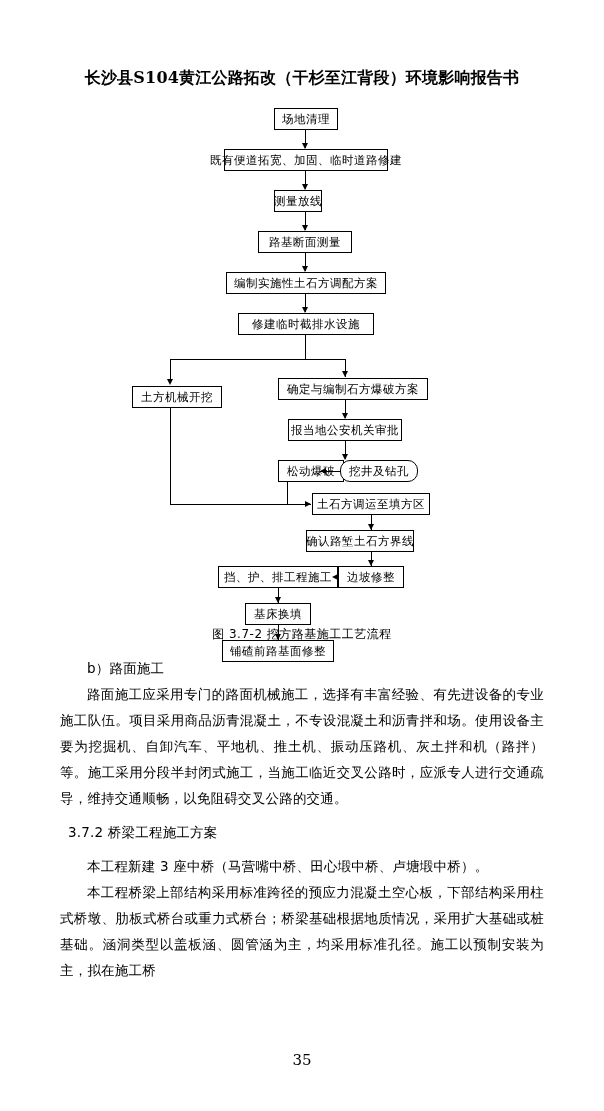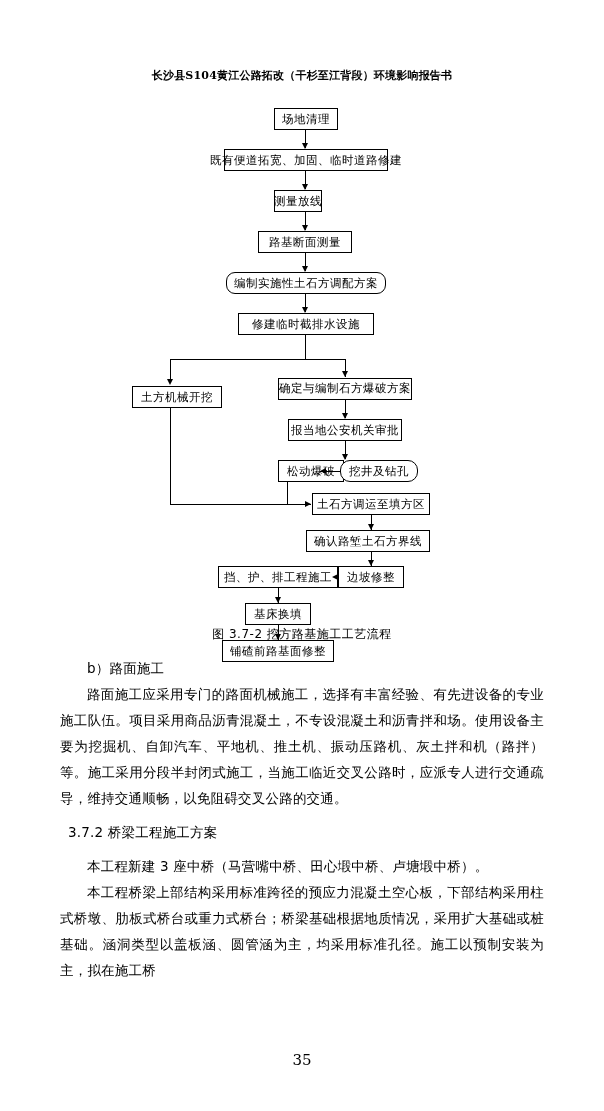--- a/index.html
+++ b/index.html
@@ -21,21 +21,21 @@
     height: 1111px;
     box-sizing: border-box;
     padding: 0 60px;
   }
   .header {
     position: absolute;
     top: 68px;
     left: 0;
     width: 604px;
     text-align: center;
-    font-size: 11px;
+    font-size: 16px;
     font-weight: bold;
     font-family: "DejaVu Serif", serif;
     letter-spacing: 0.2px;
   }
 
   
   .flow {
     position: absolute;
     top: 100px;
     left: 0;
@@ -146,37 +146,37 @@
     <div class="arrow down" style="left:302px; top:84px;"></div>
 
     <div class="node" style="left:274px; top:90px; width:48px;">测量放线</div>
     <div class="ln v" style="left:305px; top:112px; height:18px;"></div>
     <div class="arrow down" style="left:302px; top:125px;"></div>
 
     <div class="node" style="left:258px; top:131px; width:94px;text-align:right;">路基断面测量</div>
     <div class="ln v" style="left:305px; top:153px; height:18px;"></div>
     <div class="arrow down" style="left:302px; top:166px;"></div>
 
-    <div class="node" style="left:226px; top:172px; width:160px;border-radius:9px;">编制实施性土石方调配方案</div>
+    <div class="node" style="left:226px; top:172px; width:160px;">编制实施性土石方调配方案</div>
     <div class="ln v" style="left:305px; top:194px; height:18px;"></div>
     <div class="arrow down" style="left:302px; top:207px;"></div>
 
     <div class="node" style="left:238px; top:213px; width:136px;">修建临时截排水设施</div>
 
     <div class="ln v" style="left:305px; top:235px; height:24px;"></div>
 
     <div class="ln h" style="left:170px; top:259px; width:175px;"></div>
 
     <div class="ln v" style="left:170px; top:259px; height:24px;"></div>
     <div class="arrow down" style="left:167px; top:279px;"></div>
 
     <div class="ln v" style="left:345px; top:259px; height:18px;"></div>
     <div class="arrow down" style="left:342px; top:271px;"></div>
 
-    <div class="node" style="left:278px; top:278px; width:134px;font-family:Liberation Mono, monospace;">确定与编制石方爆破方案</div>
+    <div class="node" style="left:278px; top:278px; width:150px;">确定与编制石方爆破方案</div>
     <div class="ln v" style="left:345px; top:300px; height:18px;"></div>
     <div class="arrow down" style="left:342px; top:313px;"></div>
 
     <div class="node" style="left:132px; top:286px; width:90px;">土方机械开挖</div>
 
     <div class="node" style="left:288px; top:319px; width:114px;">报当地公安机关审批</div>
     <div class="ln v" style="left:345px; top:341px; height:18px;"></div>
     <div class="arrow down" style="left:342px; top:354px;"></div>
 
     <div class="node" style="left:254px; top:360px; width:66px;margin-left:24px;">松动爆破</div>
@@ -190,21 +190,21 @@
     <div class="ln h" style="left:287px; top:404px; width:24px;"></div>
 
     <div class="ln v" style="left:170px; top:308px; height:96px;"></div>
     <div class="ln h" style="left:170px; top:404px; width:141px;"></div>
     <div class="arrow right" style="left:305px; top:401px;"></div>
 
     <div class="node" style="left:312px; top:393px; width:118px;">土石方调运至填方区</div>
     <div class="ln v" style="left:371px; top:415px; height:15px;"></div>
     <div class="arrow down" style="left:368px; top:424px;"></div>
 
-    <div class="node" style="left:306px; top:430px; width:124px;">确认路堑土石方界线</div>
+    <div class="node" style="left:306px; top:430px; width:108px;">确认路堑土石方界线</div>
     <div class="ln v" style="left:371px; top:452px; height:14px;"></div>
     <div class="arrow down" style="left:368px; top:460px;"></div>
 
     <div class="node" style="left:338px; top:466px; width:66px;">边坡修整</div>
 
     <div class="node" style="left:218px; top:466px; width:120px;">挡、护、排工程施工</div>
 
     <div class="arrow left" style="left:332px; top:474px;"></div>
 
     <div class="ln v" style="left:278px; top:488px; height:15px;"></div>

